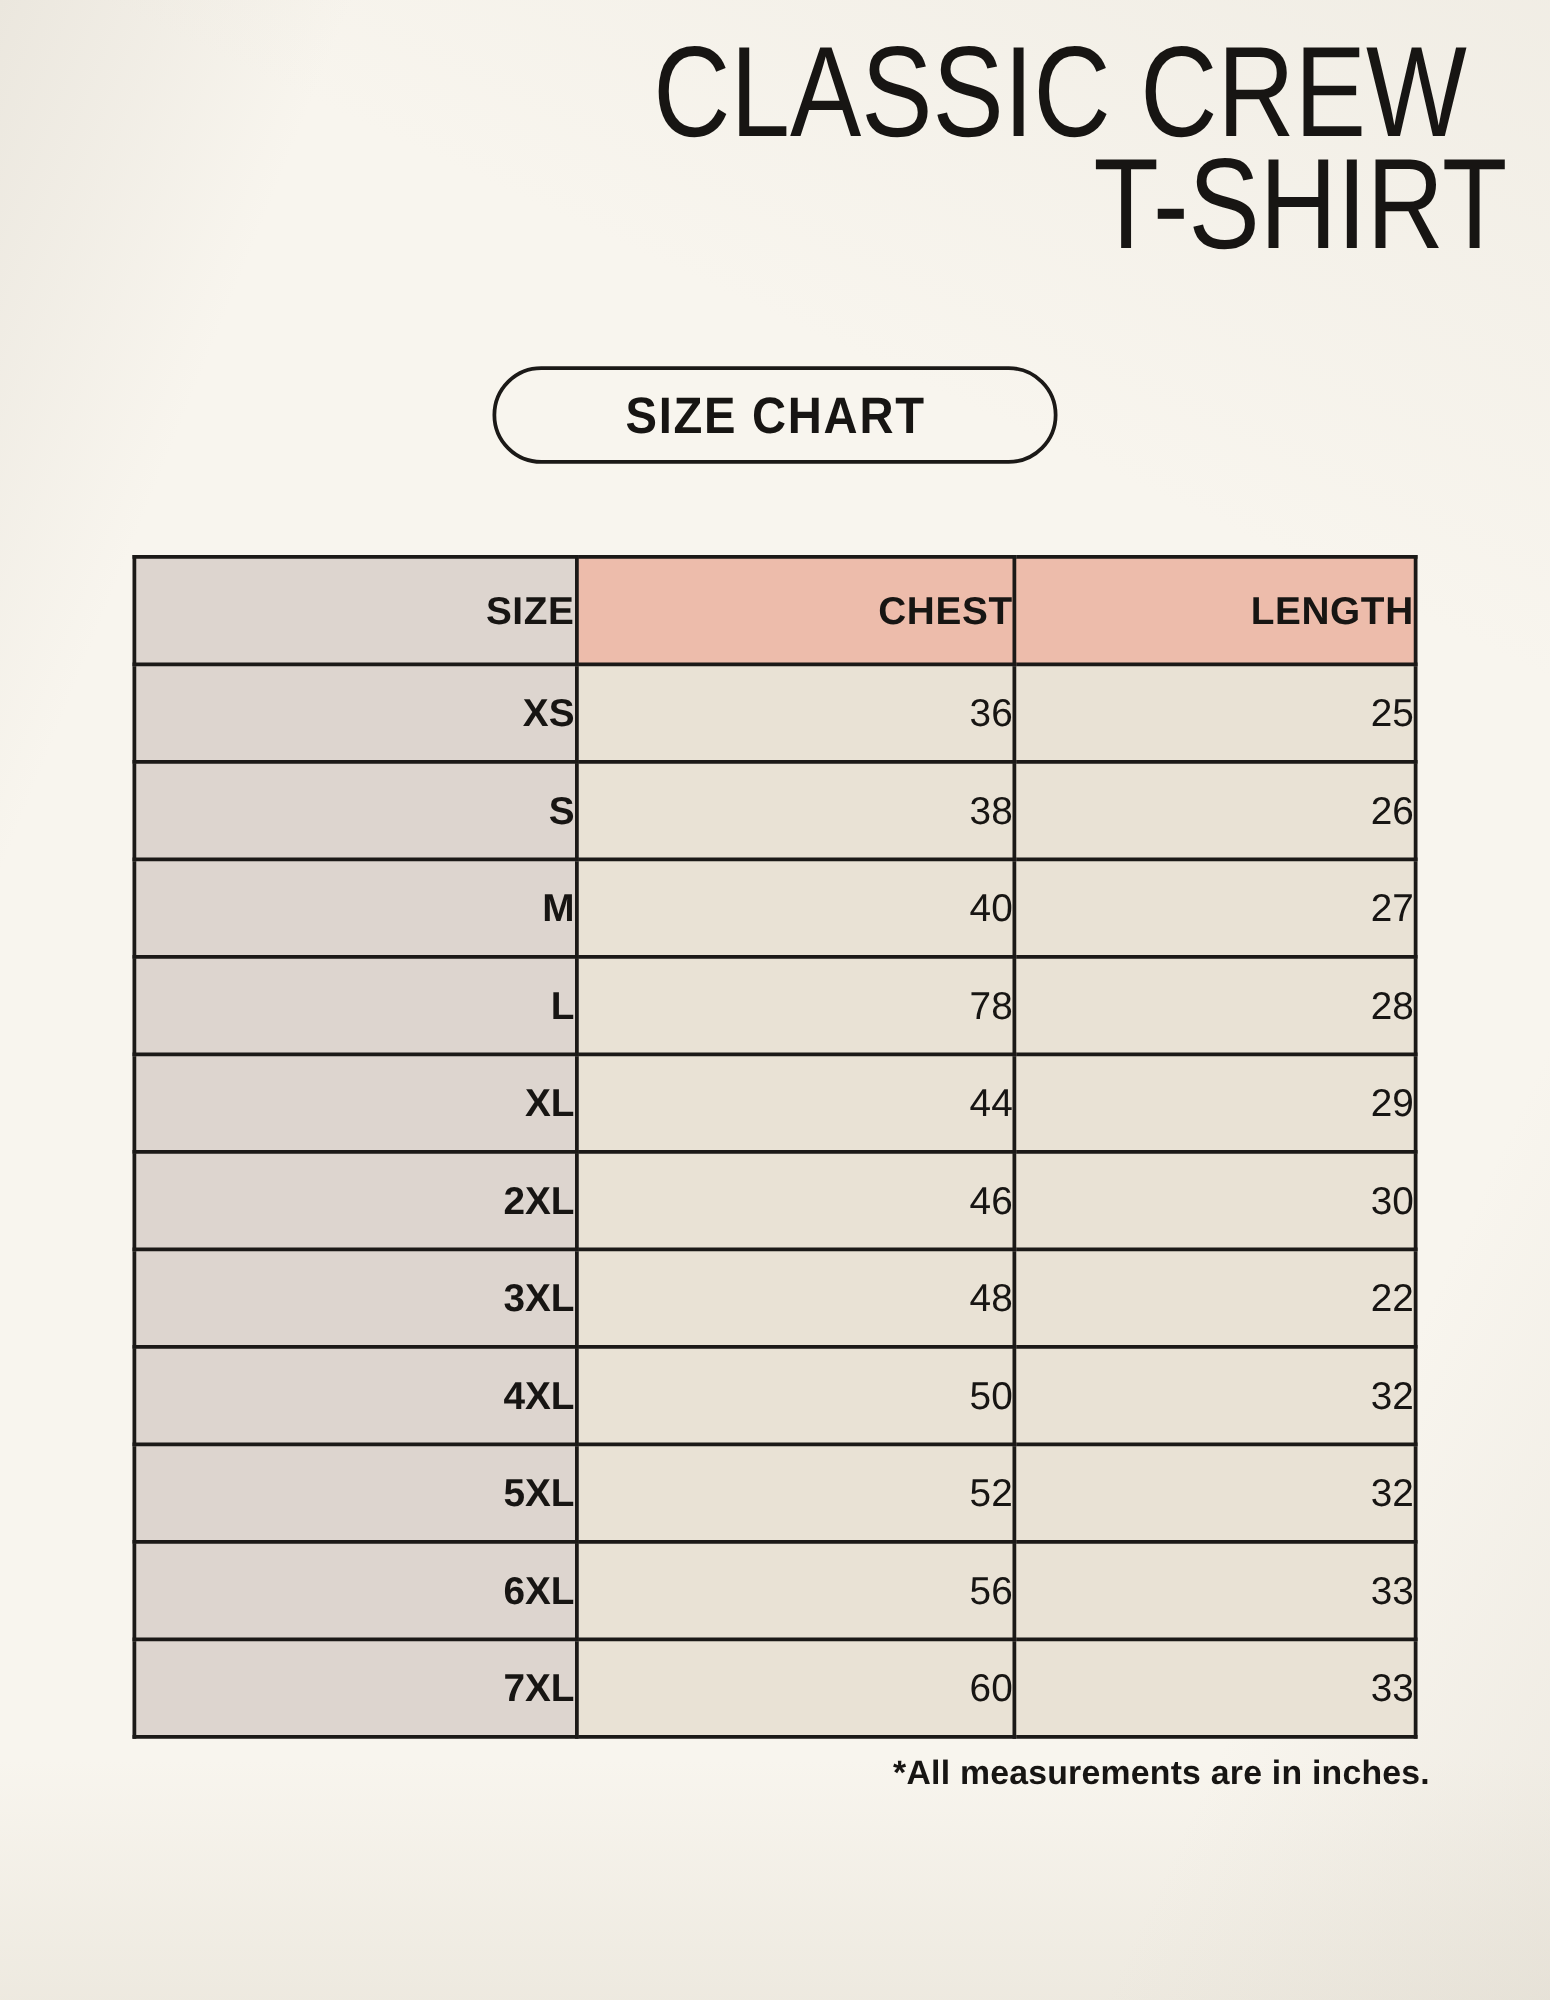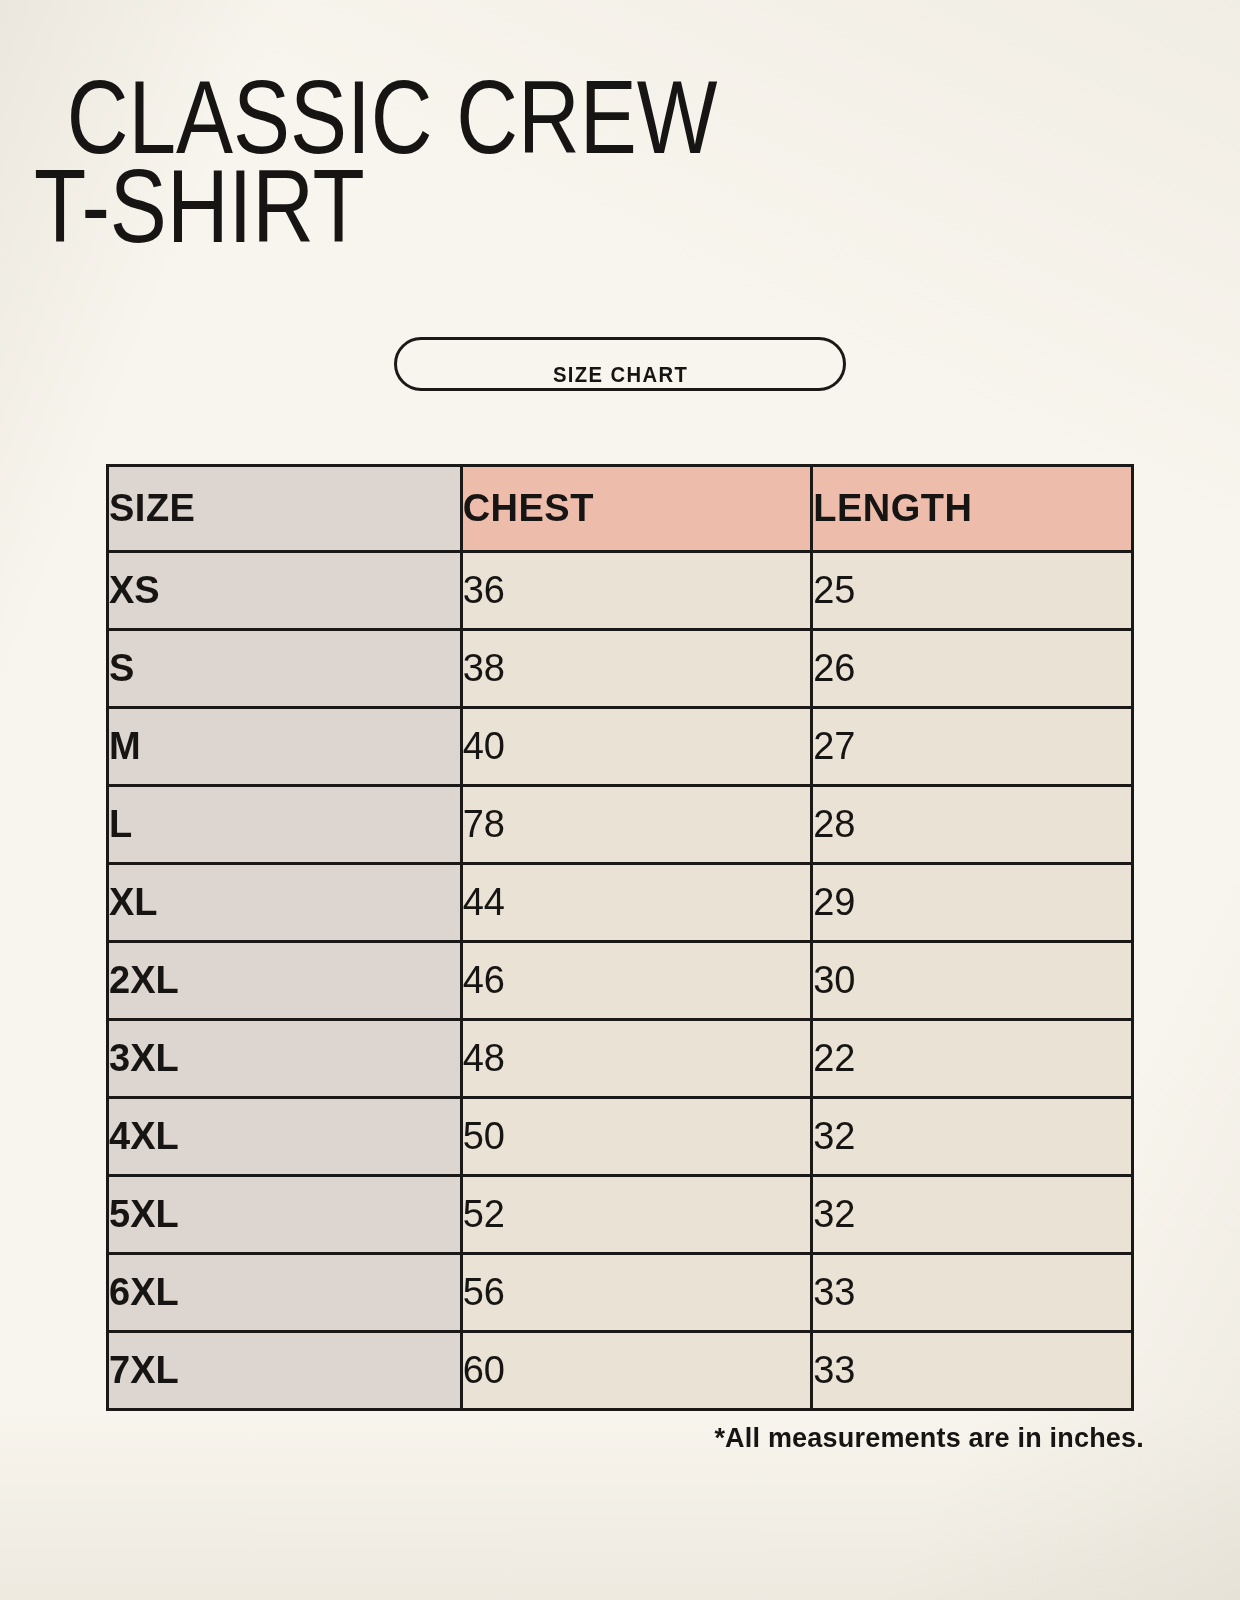--- a/index.html
+++ b/index.html
@@ -19,49 +19,49 @@
     background:
       linear-gradient(112deg, rgba(214,208,196,0.38) 0%, rgba(248,245,238,0) 15%),
       linear-gradient(295deg, rgba(214,208,196,0.30) 0%, rgba(248,245,238,0) 18%),
       linear-gradient(205deg, rgba(222,217,205,0.28) 0%, rgba(248,245,238,0) 25%),
       linear-gradient(180deg, rgba(248,245,238,0) 88%, rgba(229,224,212,0.55) 100%),
       var(--background, #f8f5ee);
   }
 
   
   .title-block {
-    padding-top: 74px;
-    text-align: left;
+    padding-top: 30px;
+    text-align: right;
     line-height: 0.86;
   }
   .title-line {
     font-size: 103px;
     font-weight: 400;
     letter-spacing: 0px;
     white-space: nowrap;
   }
   .title-line .squeeze {
     display: inline-block;
     transform: scaleX(0.83);
     transform-origin: 50% 50%;
   }
 
   
   .btn-row { text-align: center; margin-top: 86px; }
   .size-chart-button {
     display: inline-flex;
-    align-items: flex-end;
+    align-items: center;
     justify-content: center;
     width: 452px;
-    height: 54px;
+    height: 78px;
     background: transparent;
     border: 3px solid var(--border, #1b1917);
     border-radius: 45px;
     font-family: "Liberation Sans", sans-serif;
-    font-size: 22px;
+    font-size: 41px;
     font-weight: 700;
     letter-spacing: 1.5px;
     color: var(--text, #171513);
     cursor: pointer;
   }
   .size-chart-button .squeeze {
     display: inline-block;
     transform: scaleX(0.92);
     transform-origin: 50% 50%;
   }
@@ -71,23 +71,23 @@
     width: 1028px;
     margin: 73px auto 0 auto;
   }
   table.size-table {
     width: 100%;
     border-collapse: collapse;
     table-layout: fixed;
   }
   .size-table th, .size-table td {
     border: 3px solid var(--border, #1b1917);
-    text-align: left;
+    text-align: right;
     vertical-align: middle;
-    font-size: 38px;
+    font-size: 31px;
   }
   .size-table thead tr { height: 86px; }
   .size-table tbody tr { height: 78px; }
 
   .size-table col.c-size   { width: 34.5%; }
   .size-table col.c-chest  { width: 34.2%; }
   .size-table col.c-length { width: 31.3%; }
 
   .size-table thead th {
     font-weight: 700;

